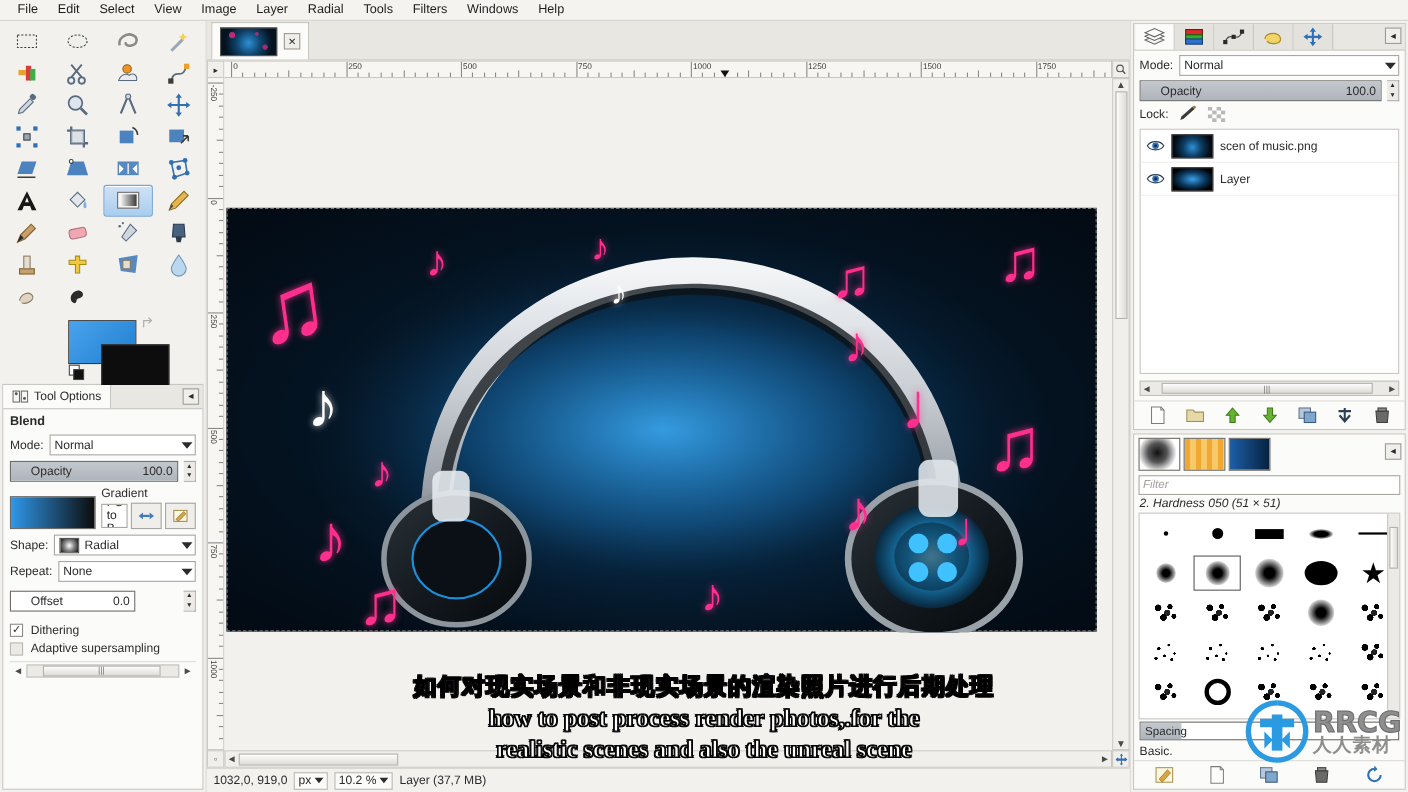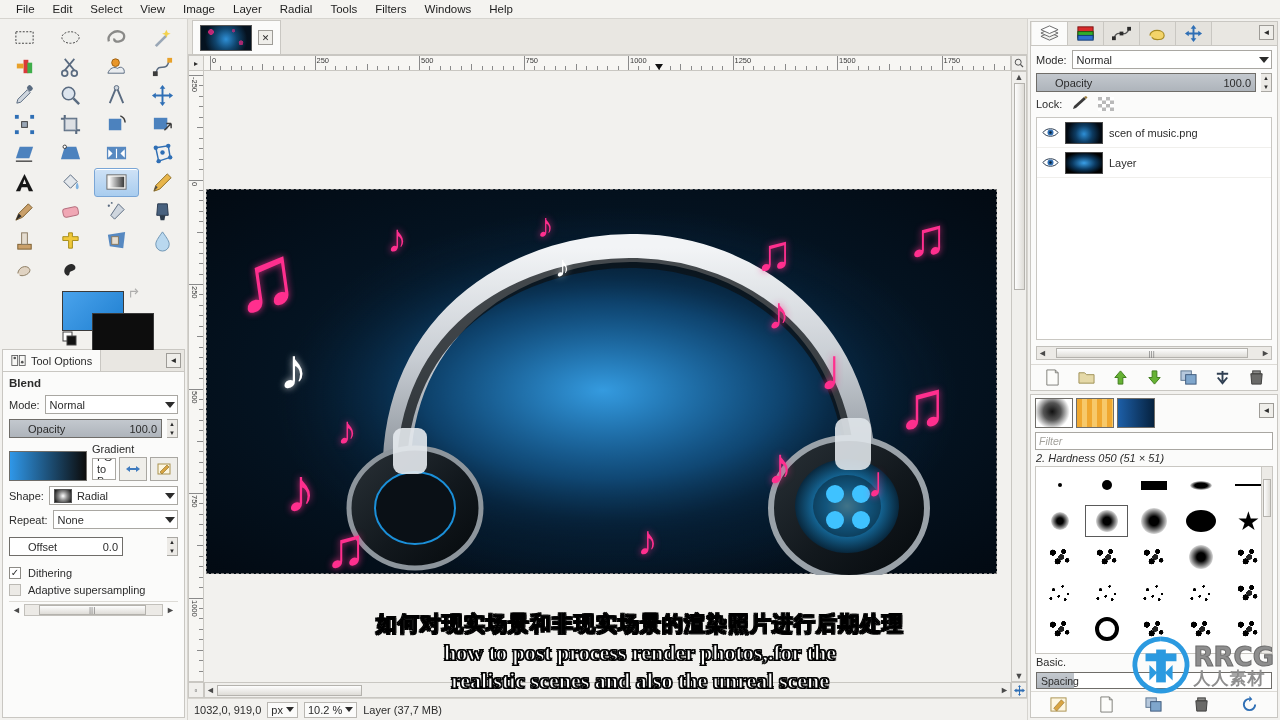--- a/index.html
+++ b/index.html
@@ -1034,27 +1034,27 @@
             </div>
             <div class="bcell">
               <div style="width: 24px; height: 22px; background: radial-gradient(circle at 20% 30%, rgb(0, 0, 0) 0px, rgb(0, 0, 0) 12%, transparent 13%), radial-gradient(circle at 65% 25%, rgb(0, 0, 0) 0px, rgb(0, 0, 0) 10%, transparent 11%), radial-gradient(circle at 40% 70%, rgb(0, 0, 0) 0px, rgb(0, 0, 0) 14%, transparent 15%), radial-gradient(circle at 80% 65%, rgb(0, 0, 0) 0px, rgb(0, 0, 0) 9%, transparent 10%), radial-gradient(circle at 55% 50%, rgb(34, 34, 34) 0px, rgb(34, 34, 34) 16%, transparent 17%);"></div>
             </div>
             <div class="bgrid-scroll">
               <div class="t"></div>
             </div>
         </div>
 
         <div class="brow2">
-          <span class="lbl">Basic.</span>
-        </div>
-        <div class="brow2">
           <div class="spacing">
             <div class="f"></div>
             <span>Spacing</span>
           </div>
+        </div>
+        <div class="brow2">
+          <span class="lbl">Basic.</span>
         </div>
         <div class="dockbtns" id="brushbtns">
             <div style="display: flex; align-items: center; justify-content: center; width: 24px; height: 22px; cursor: pointer;">
               <svg viewBox="0 0 20 18">
                 <rect x="2" y="2" width="16" height="14" fill="#fdf6e0" stroke="#a9914f"></rect>
                 <path d="M5 13 L13 4 L16 7 L8 16 Z" fill="#d9a441" stroke="#8a6b22" stroke-width="0.6"></path>
               </svg>
             </div>
             <div style="display: flex; align-items: center; justify-content: center; width: 24px; height: 22px; cursor: pointer;">
               <svg viewBox="0 0 20 18">

